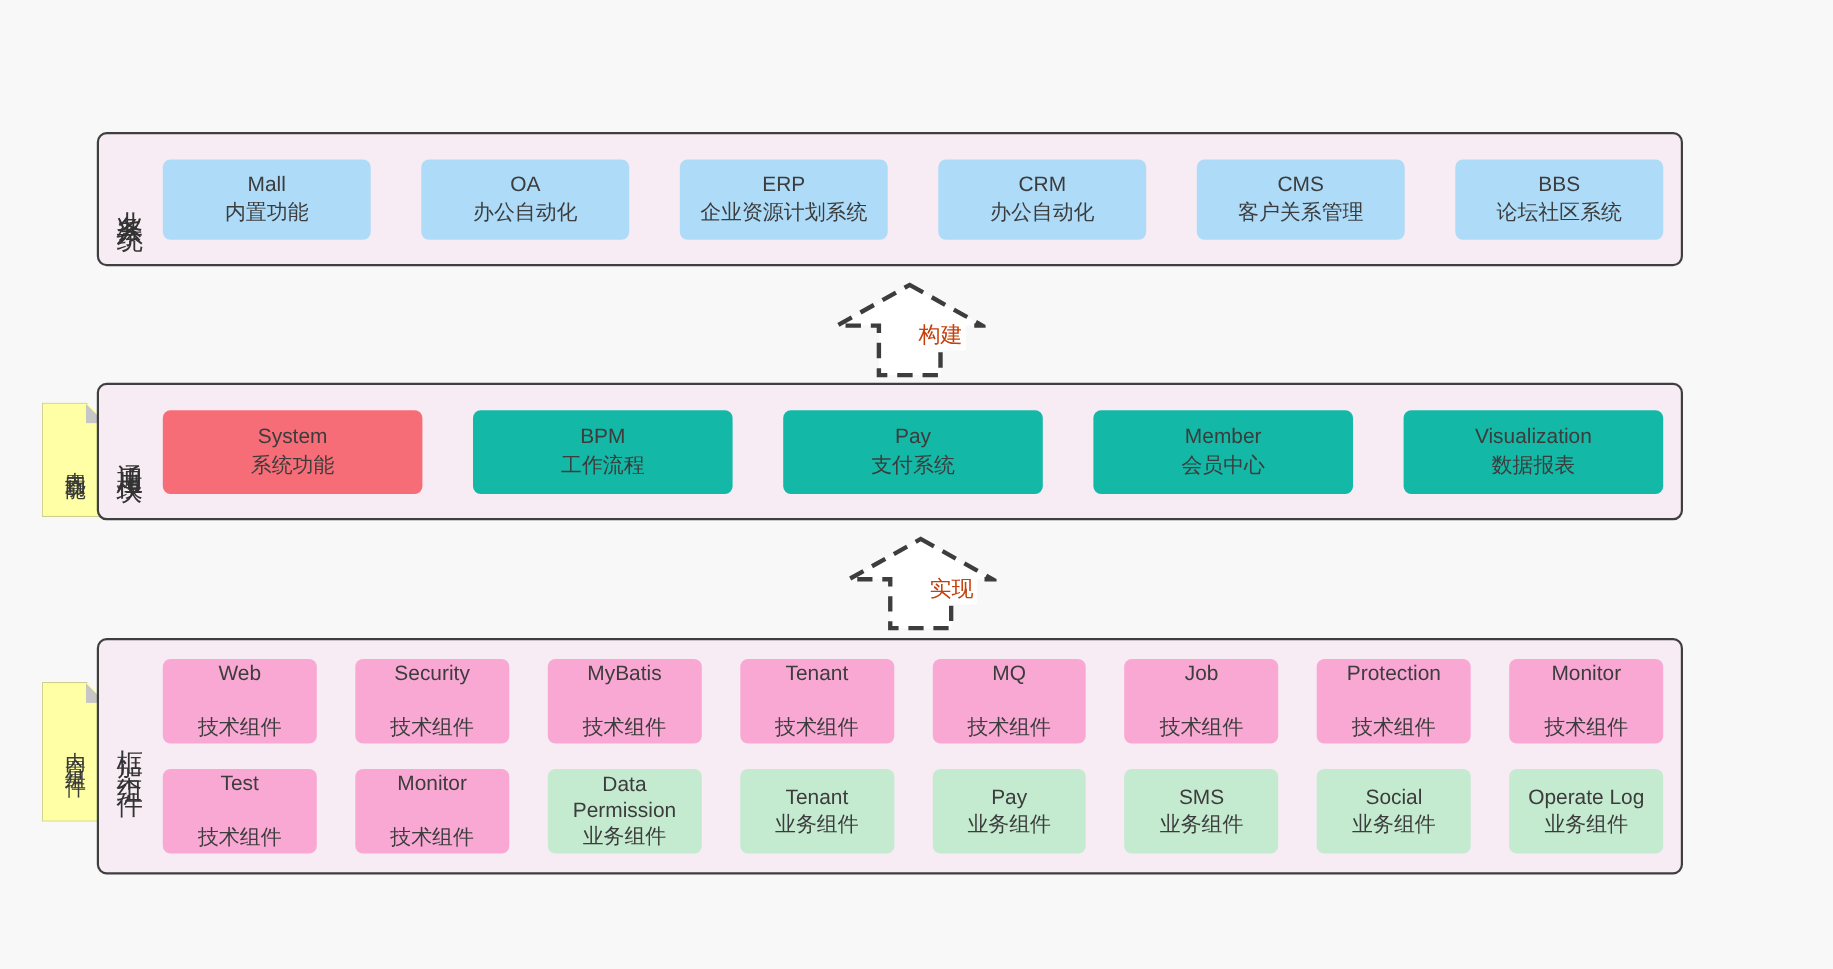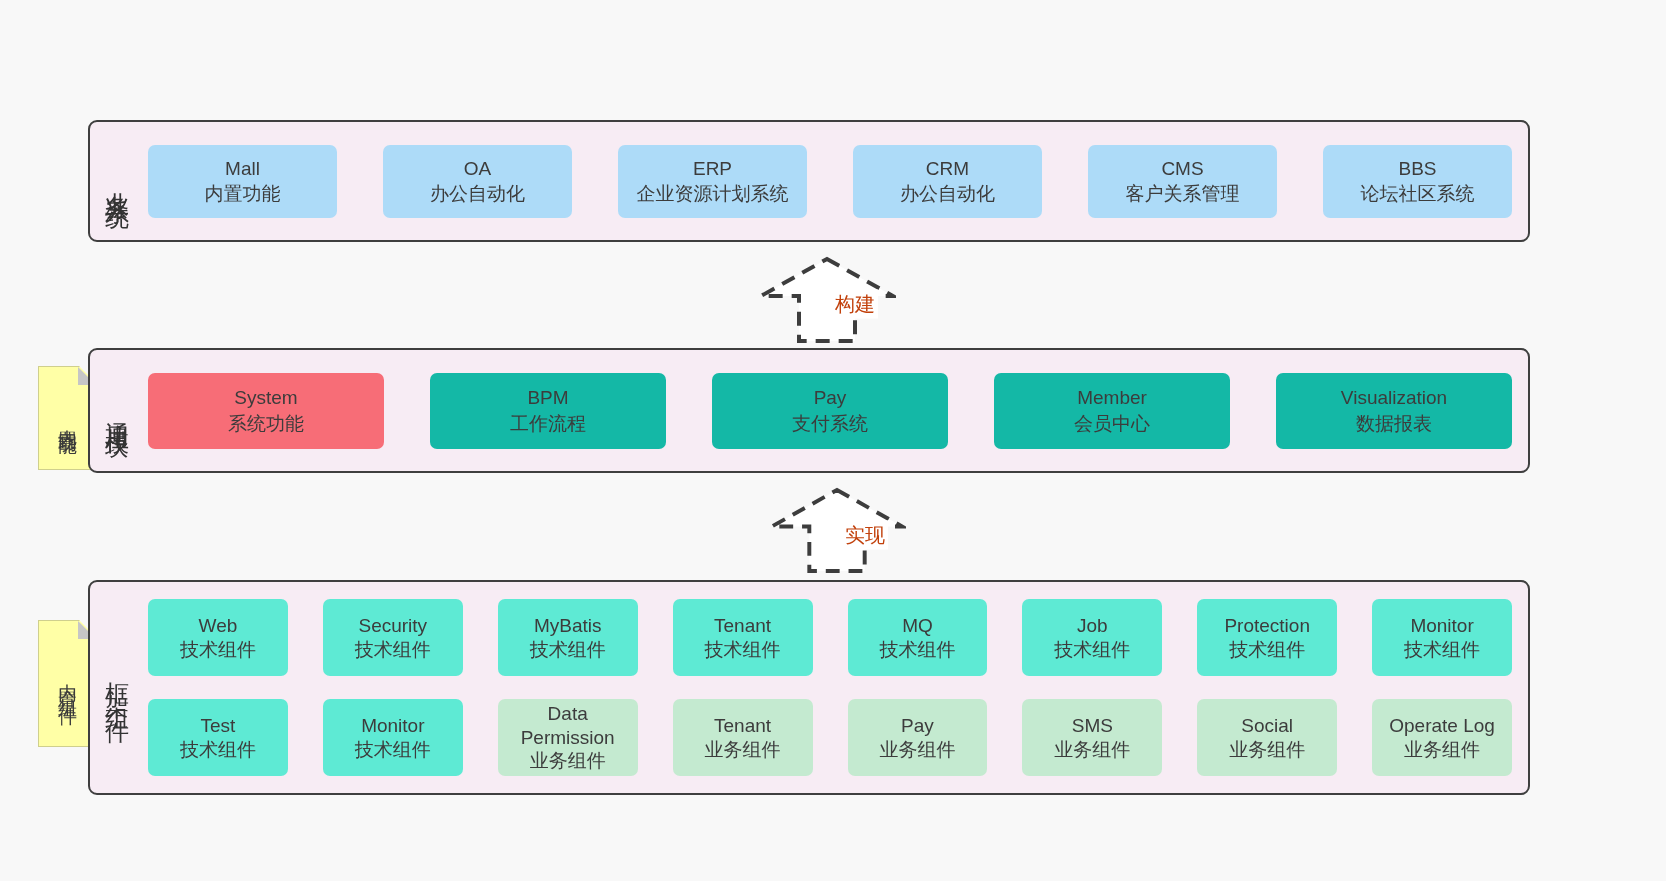--- a/index.html
+++ b/index.html
@@ -57,21 +57,21 @@
     text-align:center;
     padding:2px 4px;
     box-sizing:border-box;
   }
   .boxes .box{height:73px;}
   .panel-mid .boxes .box{height:76px;}
   .row .box{height:77px;line-height:1.25;}
   .v-blue{background:#addbf8;}
   .v-red{background:#f76d77;}
   .v-pink{background:#14b8a6;}
-  .v-green{background:#5eead4;}
+  .v-green{background:#f9a8d4;justify-content:space-between;}
   .v-lightgreen{background:#c4ead0;}
   
   .arrow{position:absolute;z-index:1;}
   .arrow-label{
     position:absolute;
     left:50%;top:48px;
     transform:translate(-50%,-50%);
     background:#ffffff;
     padding:1px 3px;
     font-size:20px;

